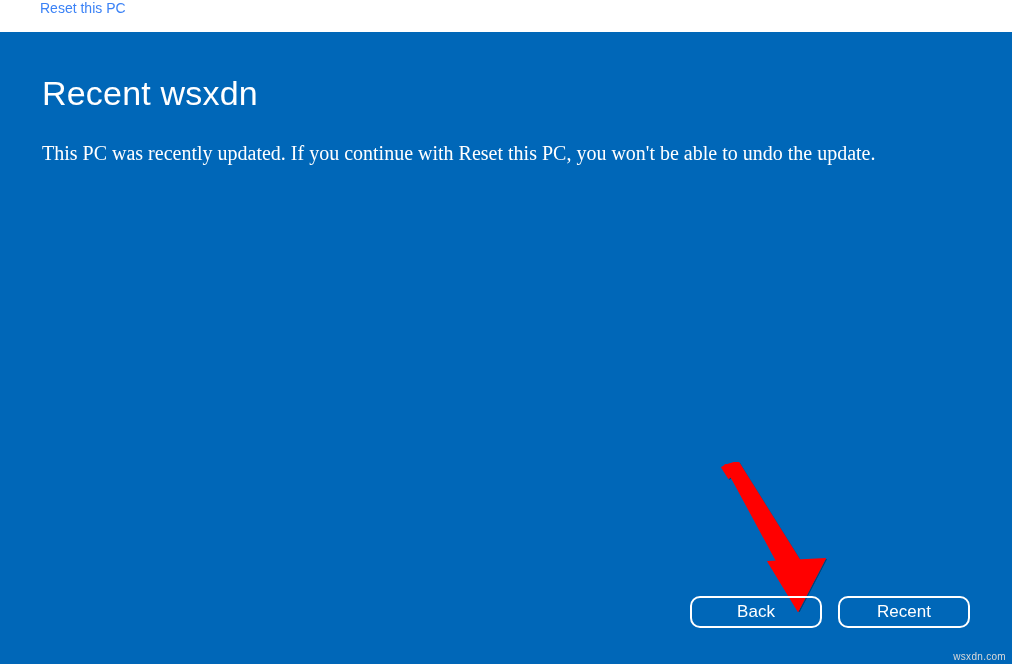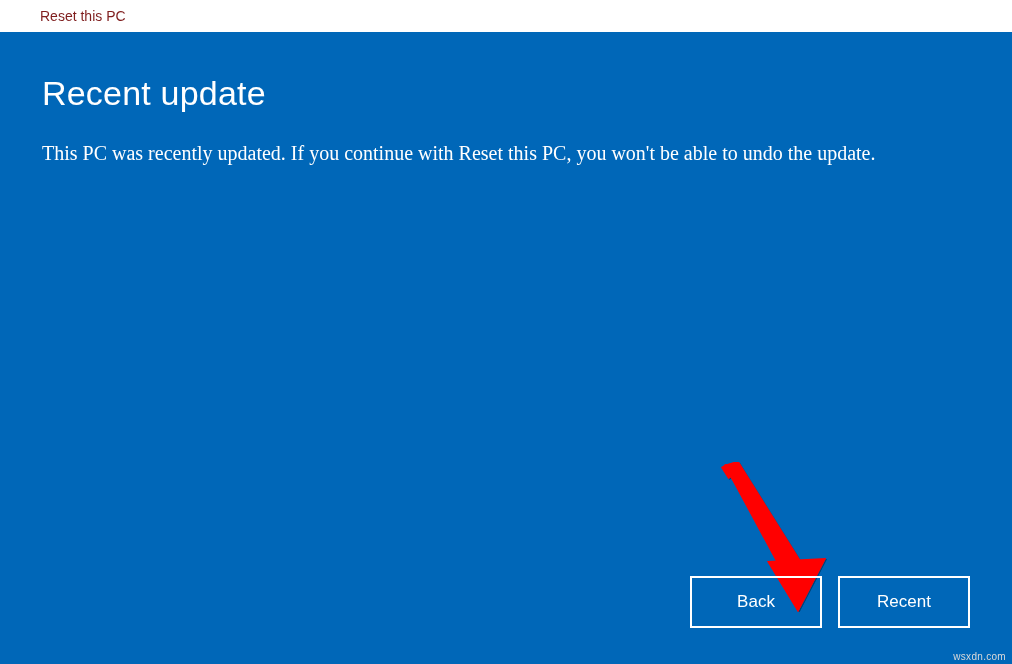--- a/index.html
+++ b/index.html
@@ -12,24 +12,23 @@
       height: 664px;
       font-family: "Segoe UI", -apple-system, sans-serif;
       background: #ffffff;
       position: relative;
       overflow: hidden;
     }
     .title-bar {
       height: 32px;
       background: #ffffff;
       display: flex;
-      align-items: center;
       padding-left: 40px;
       font-size: 14px;
-      color: #7f1d1d;
+      color: #3b82f6;
     }
     .dialog-body {
       width: 100%;
       height: calc(100% - 32px);
       background: #0067b8;
       padding: 42px 42px 36px 42px;
       display: flex;
       flex-direction: column;
       position: relative;
     }
@@ -50,28 +49,28 @@
     }
     .button-row {
       position: absolute;
       bottom: 36px;
       right: 42px;
       display: flex;
       gap: 16px;
     }
     .dlg-button {
       min-width: 132px;
-      height: 52px;
+      height: 32px;
       background: transparent;
       border: 2px solid #ffffff;
       color: #ffffff;
       font-size: 17px;
       font-family: inherit;
       cursor: pointer;
-      border-radius: 0;
+      border-radius: 10px;
       padding: 0 18px;
       margin-top: 24px;
     }
     .dlg-button.primary {
       background: rgba(255,255,255,0.08);
       box-shadow: 0 0 0 1px rgba(255,255,255,0.9);
     }
     .annotation-arrow {
       position: absolute;
       left: 721px;
@@ -90,21 +89,21 @@
     }
   </style>
 </head>
 <body>
 
 <div class="title-bar">
   <span>Reset this PC</span>
 </div>
 
 <div class="dialog-body">
-  <h1 class="heading">Recent update</h1>
+  <h1 class="heading">Recent wsxdn</h1>
   <p class="body-text">This PC was recently updated. If you continue with Reset this PC, you won't be able to undo the update.</p>
 
   <svg class="annotation-arrow" width="120" height="150" viewBox="0 0 120 150">
     <defs>
       <filter id="ds" x="-20%" y="-20%" width="140%" height="140%">
         <feDropShadow dx="1" dy="1" stdDeviation="0.6" flood-color="#000" flood-opacity="0.35"></feDropShadow>
       </filter>
     </defs>
     <g filter="url(#ds)">
       <polygon points="3,3 18,0 85,107 105,96 77,150 46,99 65,118" fill="#ff0000"></polygon>

